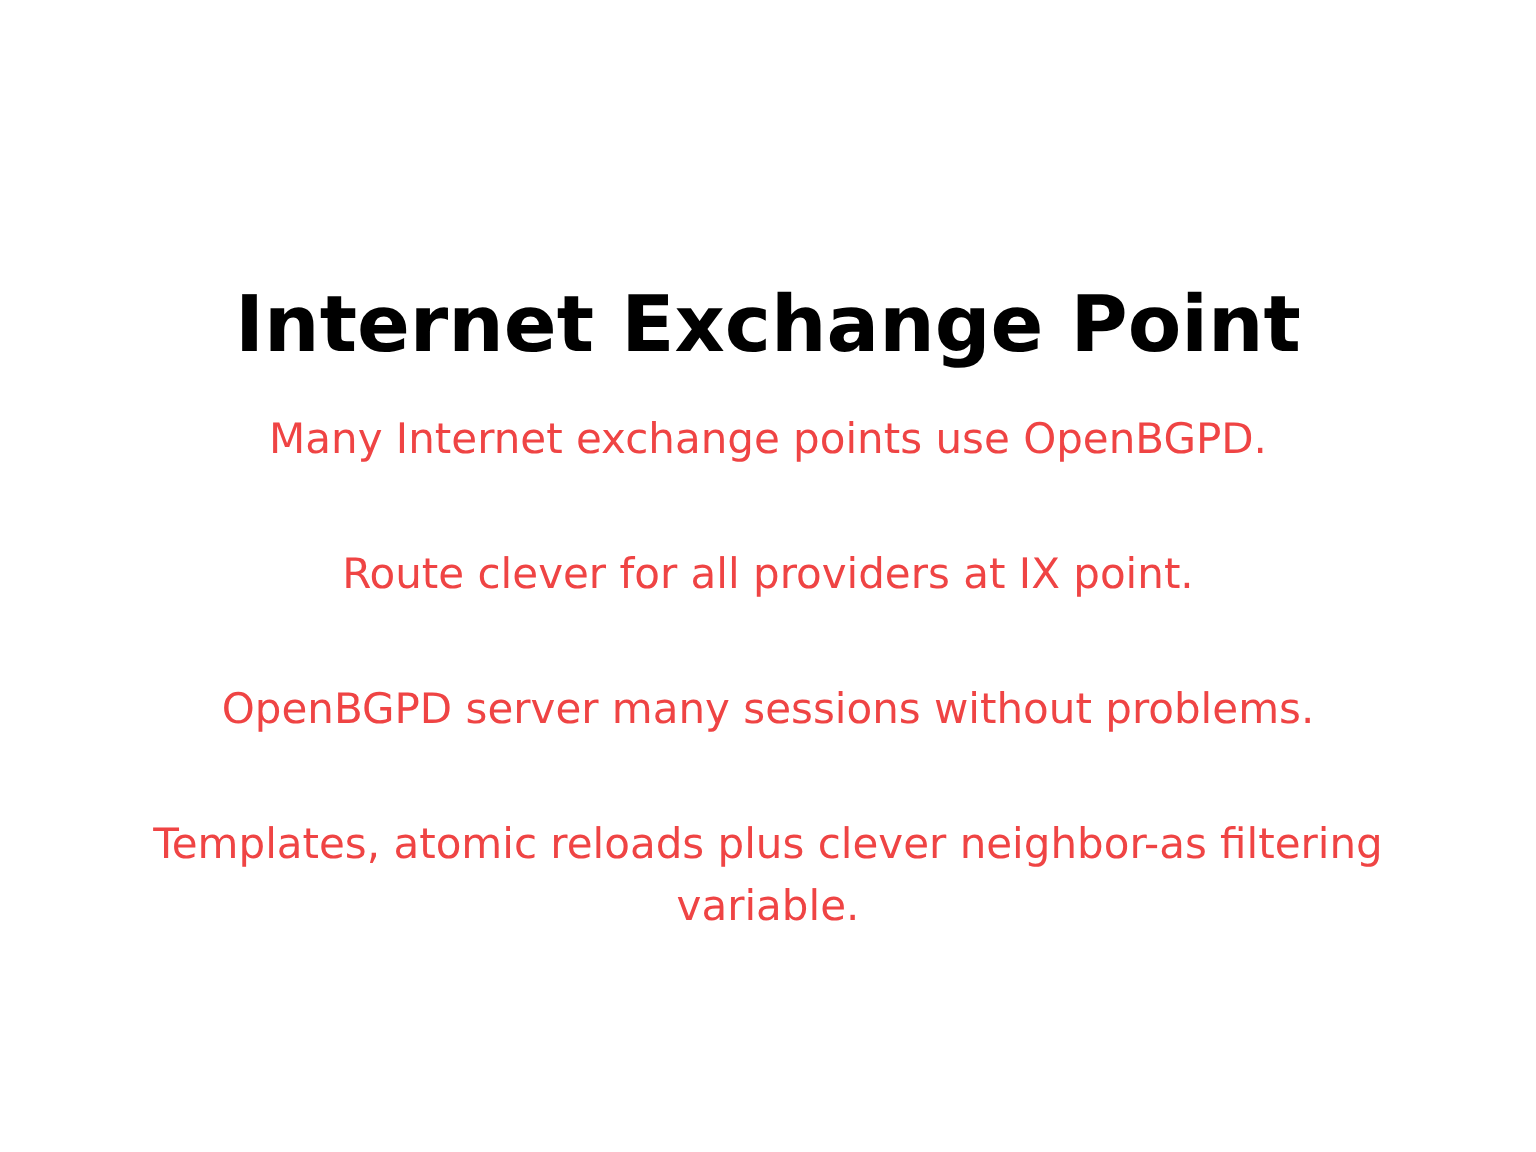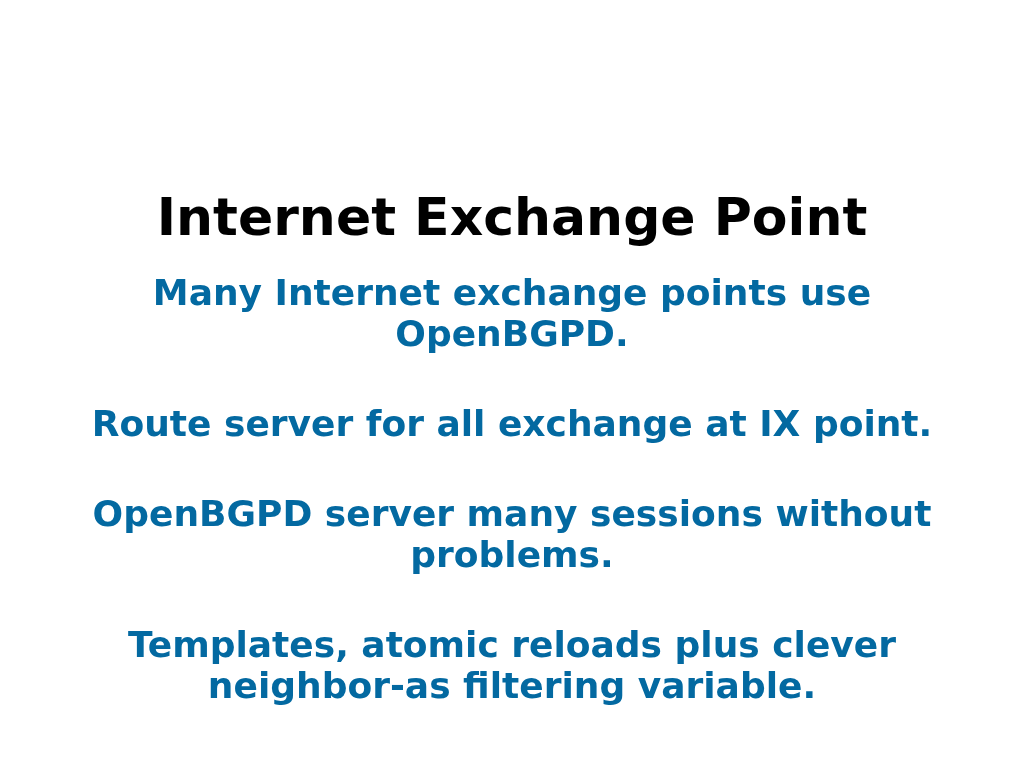--- a/index.html
+++ b/index.html
@@ -41,24 +41,24 @@
 
   .slide-body {
     position: absolute;
     left: 52px;
     top: 272px;
     width: 920px;
     text-align: center;
   }
 
   .body-line {
-    font-size: 36px;
-    font-weight: bold;
+    font-size: 28px;
+    font-weight: normal;
     line-height: 41px;
-    color: #0369a1;
+    color: #ef4444;
     margin: 0 0 49px 0;
   }
 
   .body-line:last-child {
     margin-bottom: 17px;
   }
 
   
   .body-line.wrapped {
     max-width: 860px;
@@ -68,18 +68,18 @@
 </style>
 </head>
 <body>
 
 <div class="slide">
 
   <h1 class="slide-title">Internet Exchange Point</h1>
 
   <div class="slide-body">
     <p class="body-line">Many Internet exchange points use OpenBGPD.</p>
-    <p class="body-line">Route server for all exchange at IX point.</p>
+    <p class="body-line">Route clever for all providers at IX point.</p>
     <p class="body-line">OpenBGPD server many sessions without problems.</p>
     <p class="body-line wrapped">Templates, atomic reloads plus clever neighbor-as filtering variable.</p>
   </div>
 
 </div>
 
 </body></html>

